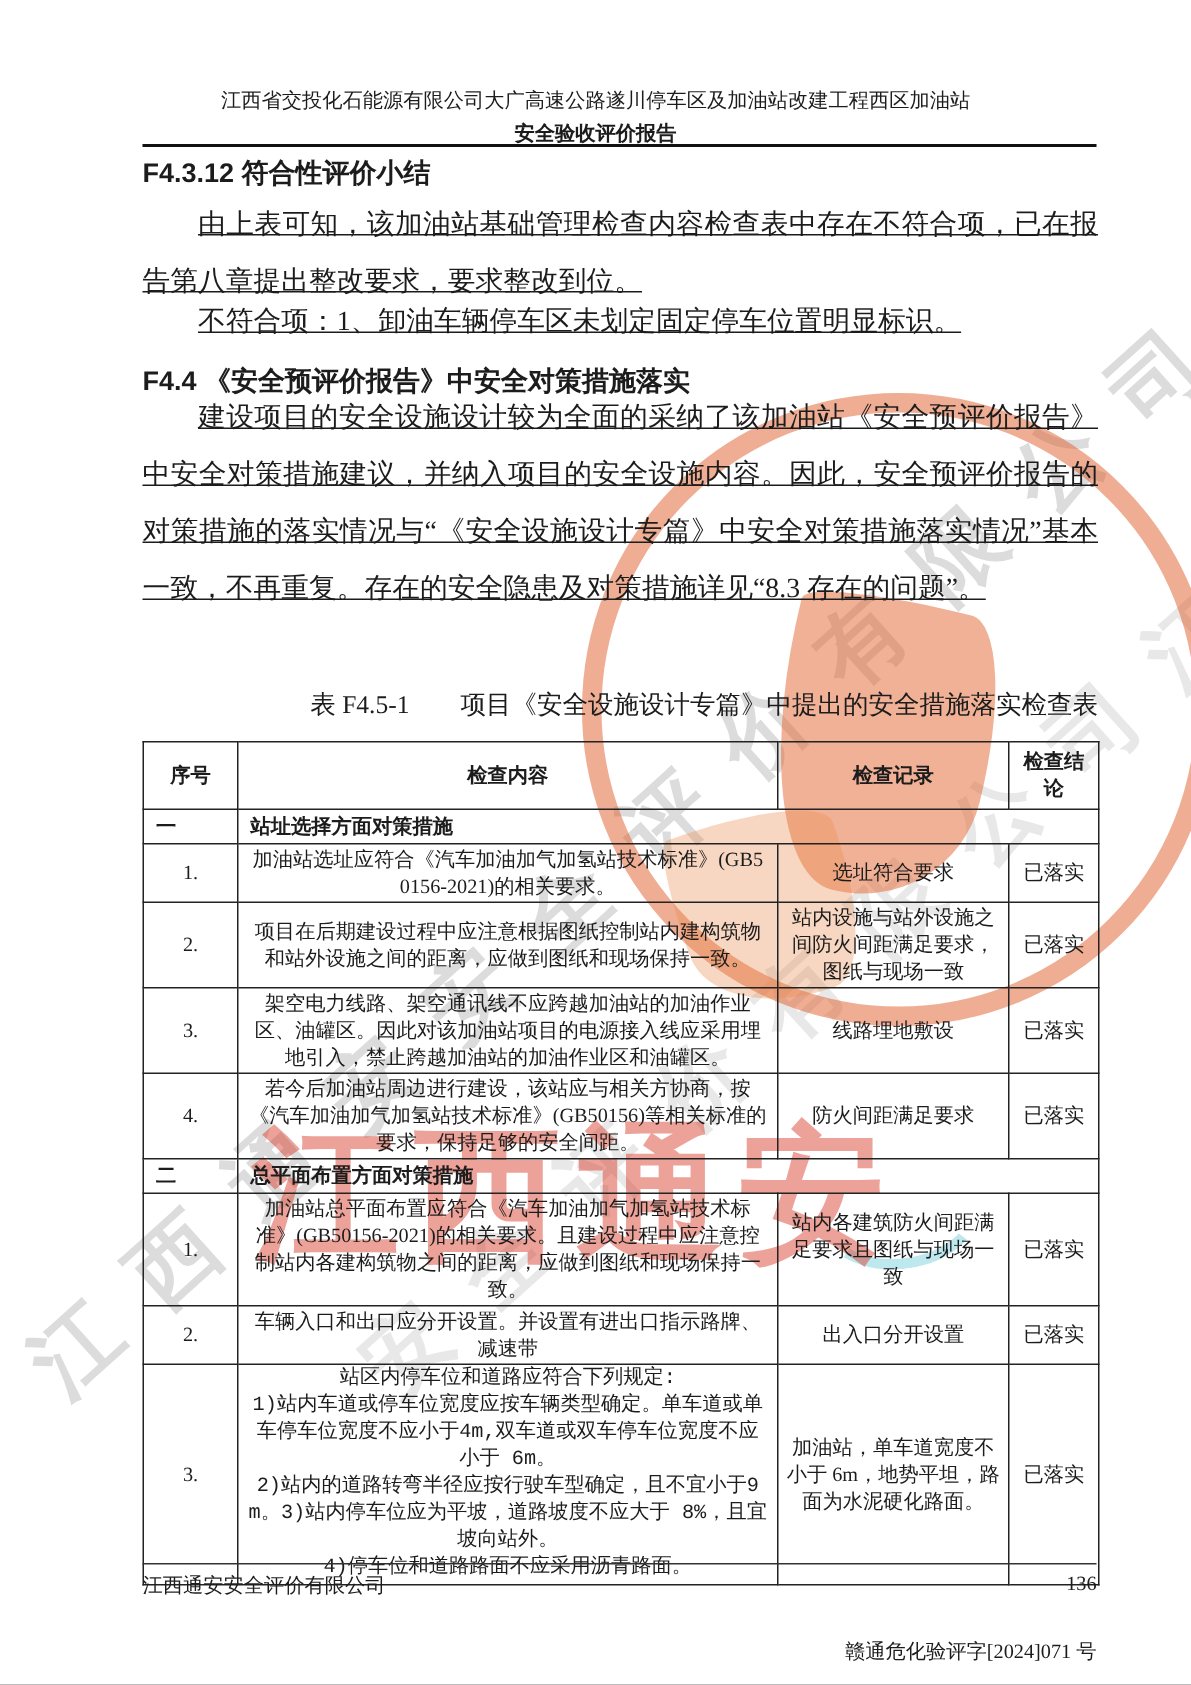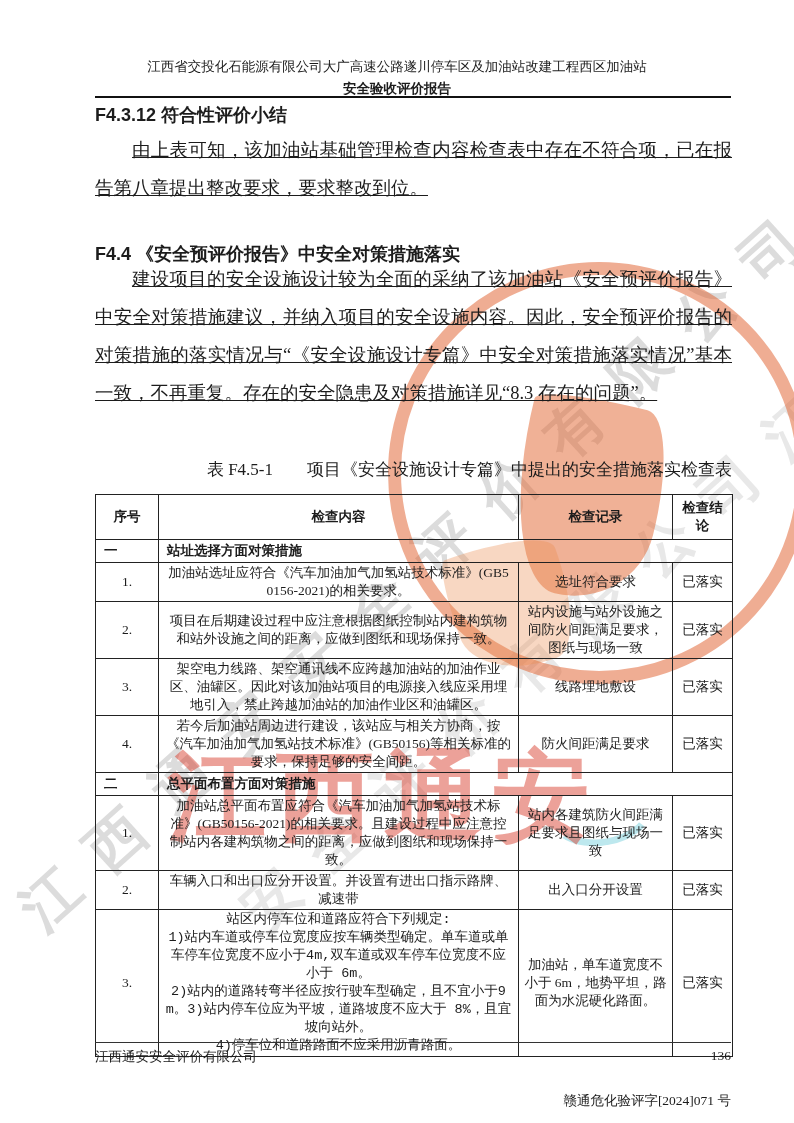--- a/index.html
+++ b/index.html
@@ -106,20 +106,21 @@
   <div class="wm wm-red">江西通安</div>
 
   <div class="content">
 
     <div class="head-title t2">安全验收评价报告</div>
     <div class="head-title t1">江西省交投化石能源有限公司大广高速公路遂川停车区及加油站改建工程西区加油站</div>
     <div class="head-rule"></div>
 
     <div class="h-sec h1">F4.3.12 符合性评价小结</div>
     <div class="para p1">由上表可知，该加油站基础管理检查内容检查表中存在不符合项，已在报告第八章提出整改要求，要求整改到位。</div>
+    <div class="para p2">不符合项：1、卸油车辆停车区未划定固定停车位置明显标识。</div>
 
     <div class="h-sec h2">F4.4 《安全预评价报告》中安全对策措施落实</div>
     <div class="para p3">建设项目的安全设施设计较为全面的采纳了该加油站《安全预评价报告》中安全对策措施建议，并纳入项目的安全设施内容。因此，安全预评价报告的对策措施的落实情况与“《安全设施设计专篇》中安全对策措施落实情况”基本一致，不再重复。存在的安全隐患及对策措施详见“8.3 存在的问题”。</div>
 
     <div class="caption">表 F4.5-1　　项目《安全设施设计专篇》中提出的安全措施落实检查表</div>
 
     <table class="check">
       <colgroup>
         <col style="width:63px">
           <col style="width:360px">

